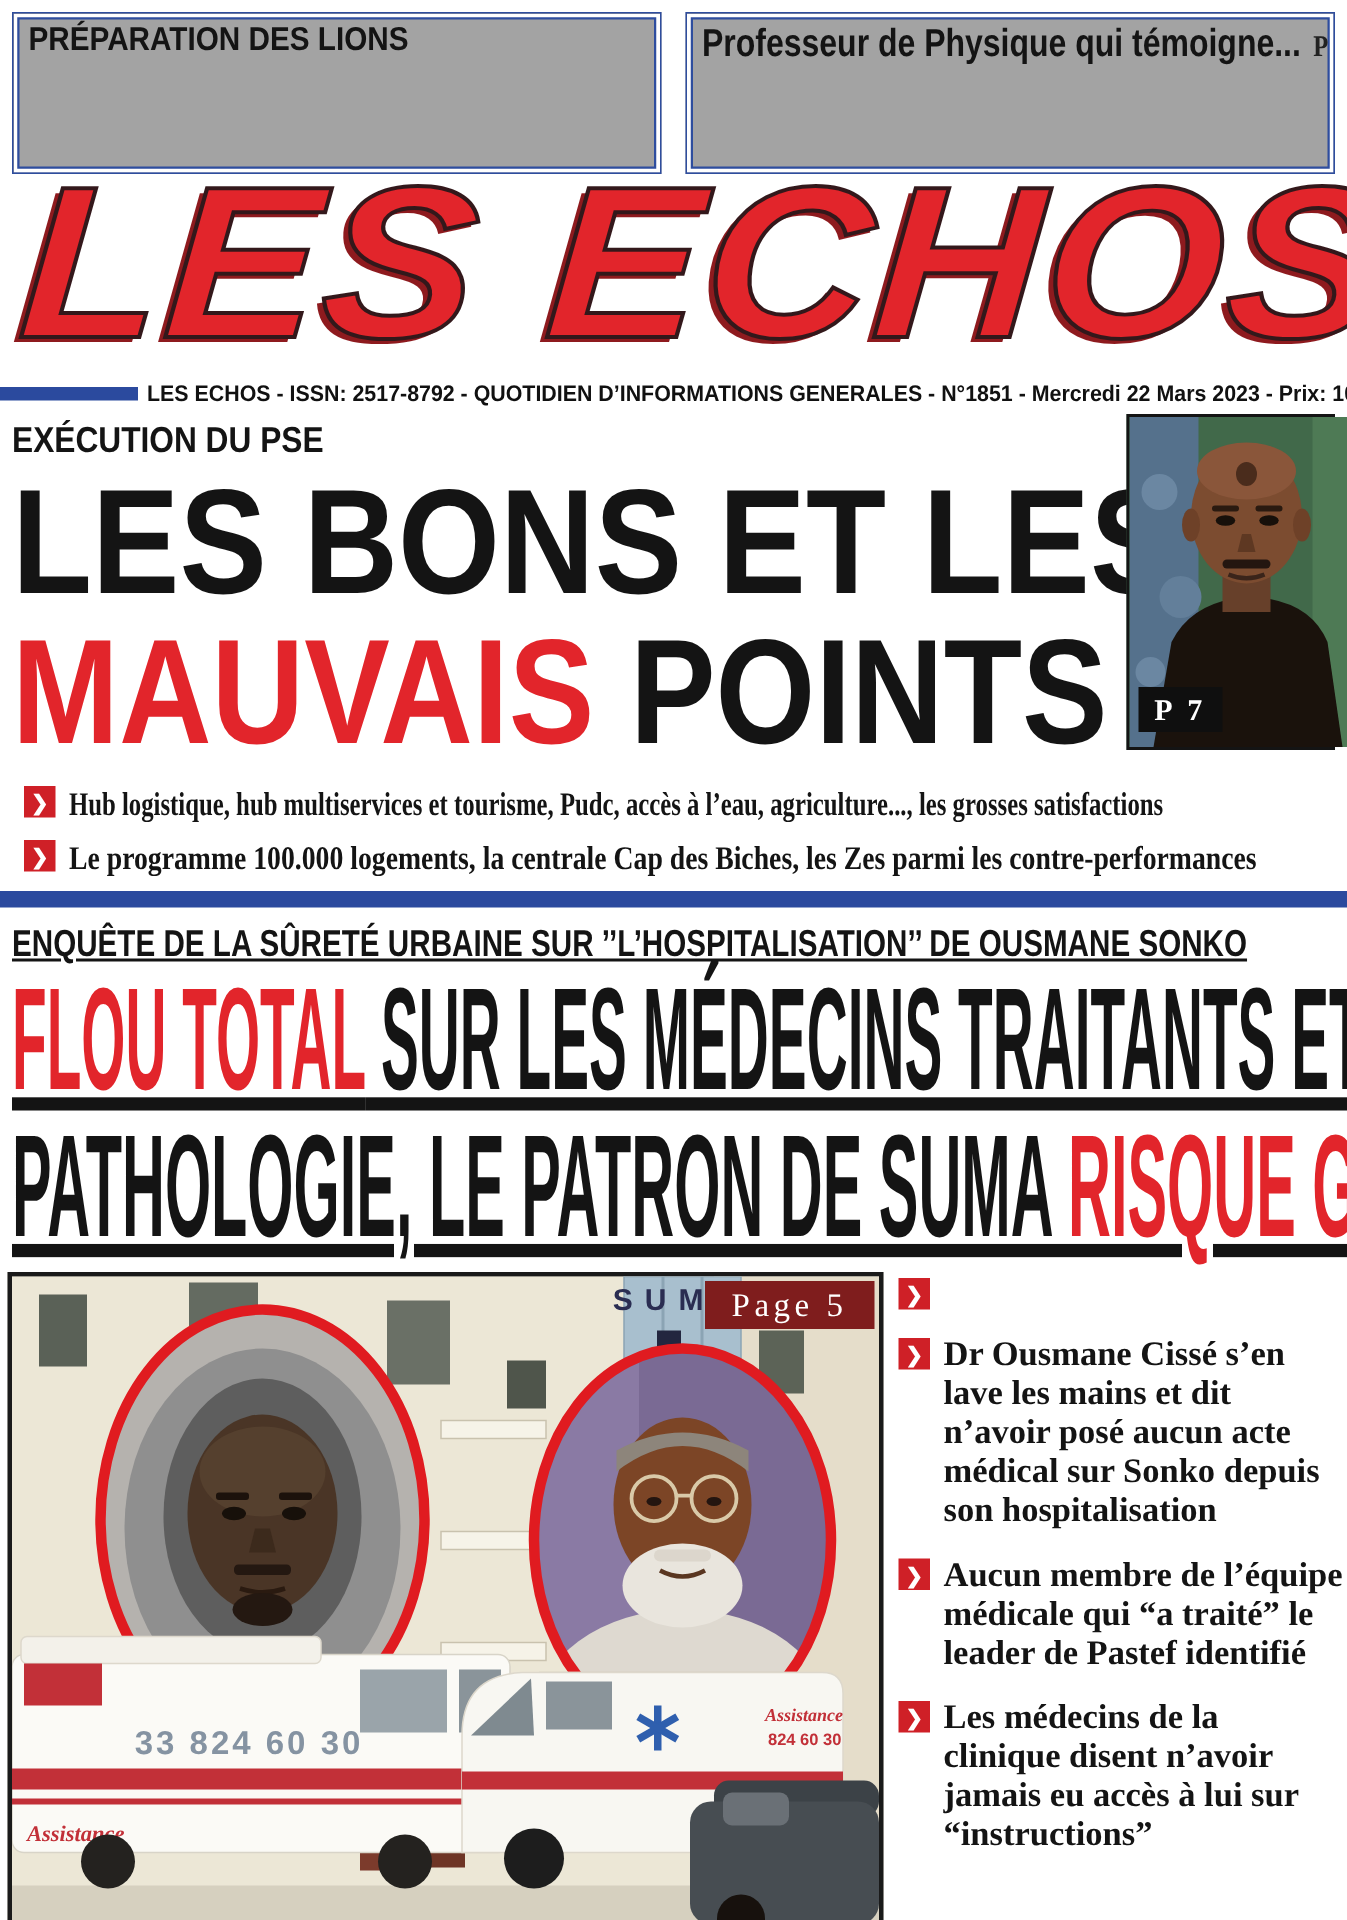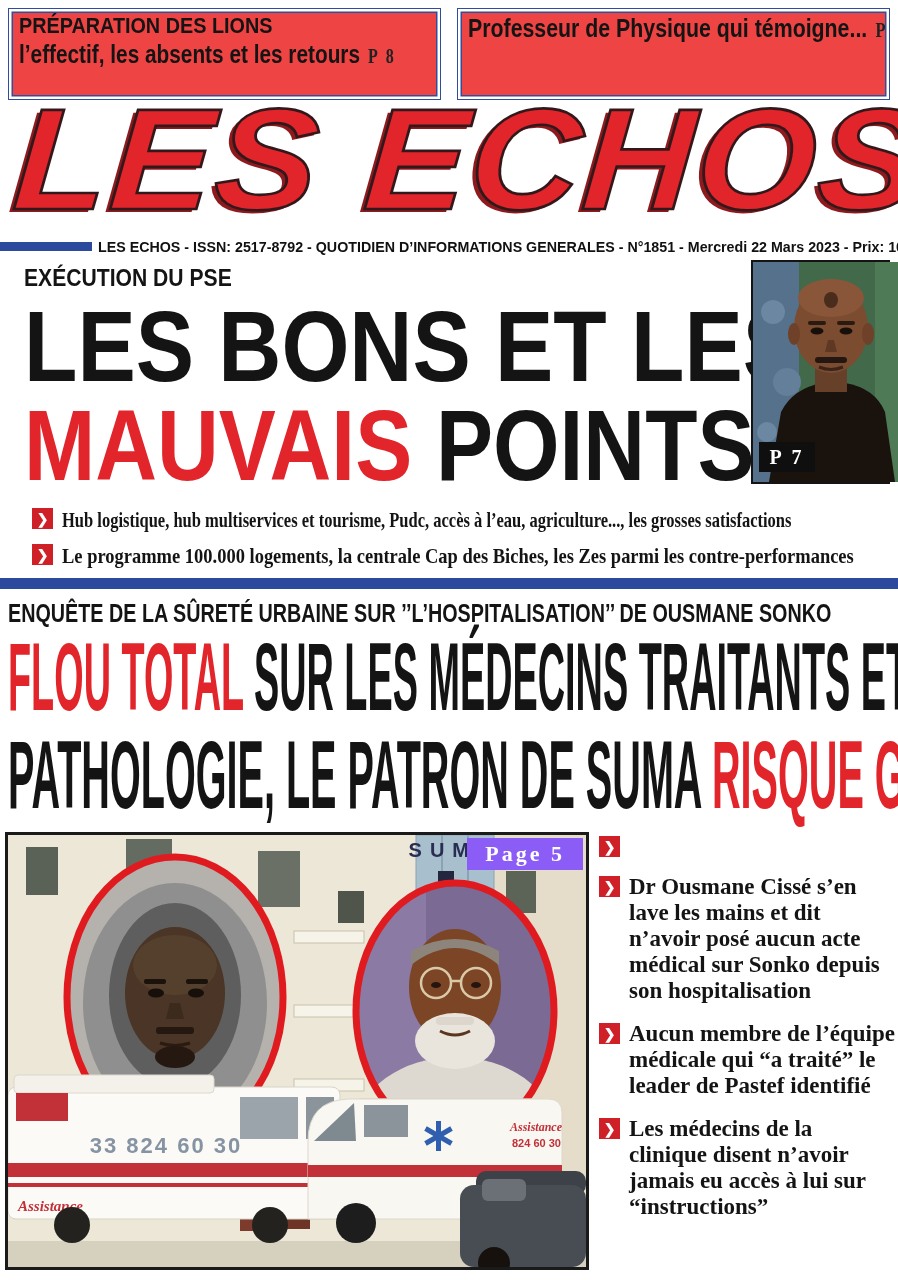--- a/index.html
+++ b/index.html
@@ -3,23 +3,23 @@
 <meta charset="utf-8">
 <style>
   * { margin:0; padding:0; box-sizing:border-box; }
   html,body { width:898px; height:1280px; background:#ffffff; overflow:hidden;
               font-family:"Liberation Sans", sans-serif; color:#141414; }
 
   .cx { display:inline-block; white-space:nowrap; transform-origin:0 55%; }
 
   
   .teasers { display:flex; gap:16px; padding:8px 8px 0 8px; }
-  .teaser { flex:1; height:92px; border:1.5px solid #2e4d9e; padding:4px 10px;
+  .teaser { flex:1; height:108px; border:1.5px solid #2e4d9e; padding:4px 10px;
             box-shadow: inset 0 0 0 2.5px #ffffff, inset 0 0 0 4px #2e4d9e;
-            overflow:hidden; background:#ef4444; }
+            overflow:hidden; background:#a3a3a3; }
   .teaser .kicker { font-weight:700; font-size:22px; line-height:26px; letter-spacing:0; }
   .teaser .l1 { font-weight:700; font-size:29px; line-height:31px; }
   .teaser .l2 { font-weight:700; font-size:26px; line-height:30px; }
   .pageref { font-family:"Liberation Serif", serif; font-size:20px; font-weight:700;
              letter-spacing:3px; margin-left:10px; color:#222; }
 
   
   .masthead { height:126px; padding-left:14px; margin-top:2px; }
   .masthead .title {
     display:inline-block; white-space:nowrap;
@@ -30,21 +30,21 @@
     transform:scale(1.13,1.06) skewX(-4deg); transform-origin:12px 78%;
   }
   .issnrow { display:flex; align-items:center; height:20px; margin-top:8px; }
   .issnbar { height:9px; background:#2b4a9e; }
   .issnbar.left { width:92px; flex:none; }
   .issnbar.right { flex:1; }
   .issntext { font-weight:700; font-size:15px; white-space:nowrap; margin:0 6px;
               transform:scaleX(.95); transform-origin:0 50%; color:#111; }
 
   
-  .lead { position:relative; padding:8px 8px 0 8px;margin-left:16px; }
+  .lead { position:relative; padding:8px 8px 0 8px; }
   .lead .kicker1 { font-weight:700; font-size:24px; line-height:28px;
                    transform:scaleX(.88); transform-origin:0 50%; white-space:nowrap; }
   .lead .hl { font-weight:700; white-space:nowrap; color:#141414; }
   .lead .hl.a { font-size:92px; line-height:98px; transform:scale(.95,1.08); transform-origin:0 62%; margin-top:6px; }
   .lead .hl.b { font-size:92px; line-height:100px; transform:scale(.93,1.08); transform-origin:0 55%; }
   .red { color:#e2252b; }
   .lead-photo { position:absolute; top:4px; right:8px; width:139px; height:224px;
                 border:2px solid #141414; background:#41694a; }
   .lead-photo svg { display:block; }
 
@@ -55,45 +55,44 @@
            display:flex; align-items:center; justify-content:center;
            font-size:14px; font-weight:700; margin:2px 9px 0 0; }
   .btext { font-family:"Liberation Serif", serif; font-weight:700; font-size:22px;
            line-height:27px; white-space:nowrap; transform-origin:0 50%; }
   .brow.w0 .btext { transform:scaleX(.75); }
   .brow.w1 .btext { transform:scaleX(.84); }
 
   .divider { height:11px; background:#2b4a9e; margin-top:4px; }
 
   
-  .story2 { padding:10px 0 0 8px; }
+  .story2 { padding:10px 0 0 8px;text-decoration:underline; }
   .story2 .kicker2 { font-weight:700; font-size:25px; line-height:29px;
                      transform:scaleX(.79); transform-origin:0 50%; white-space:nowrap; }
   .story2 .hl { font-weight:700; white-space:nowrap; color:#141414; }
   .story2 .hl.a { font-size:88px; line-height:96px; transform:scale(.43,1.10); transform-origin:0 60%; margin-top:2px; }
   .story2 .hl.b { font-size:88px; line-height:98px; transform:scale(.45,1.10); transform-origin:0 52%; }
 
   
   .bottom { display:flex; gap:10px; padding-left:5px; margin-top:8px; height:438px; }
   .clinic { position:relative; width:584px; flex:none; border:3px solid #1a1a1a; background:#ece7d6; }
   .clinic svg { display:block; }
-  .page5 { position:absolute; top:3px; right:3px; background:#8b5cf6; color:#fff;
-           font-family:"Liberation Serif", serif; font-weight:700; font-size:22px;
+  .page5 { position:absolute; top:3px; right:3px; background:#7f1d1d; color:#fff;
+           font-family:"Liberation Serif", serif; font-weight:400; font-size:22px;
            letter-spacing:3px; padding:3px 18px; }
   .col { flex:1; padding-right:2px; padding-top:2px; }
   .col .brow { margin-bottom:17px; }
   .col .btext { font-size:23px; line-height:26px; white-space:normal; transform:none; }
 </style>
 </head>
 <body>
 
 <div class="teasers">
   <div class="teaser">
     <div class="kicker"><span class="cx" style="transform:scaleX(.9)">PRÉPARATION DES LIONS</span></div>
-    <div class="l2"><span class="cx" style="transform:scaleX(.8)"><span>l’effectif, les absents et les retours</span><span class="pageref">P 8</span></span></div>
   </div>
   <div class="teaser">
     <div class="l2"><span class="cx" style="transform:scaleX(.82)"><span>Professeur de Physique qui témoigne...</span><span class="pageref">P 2</span></span></div>
   </div>
 </div>
 
 <div class="masthead">
   <span class="title">LES ECHOS</span>
 </div>
 <div class="issnrow">

